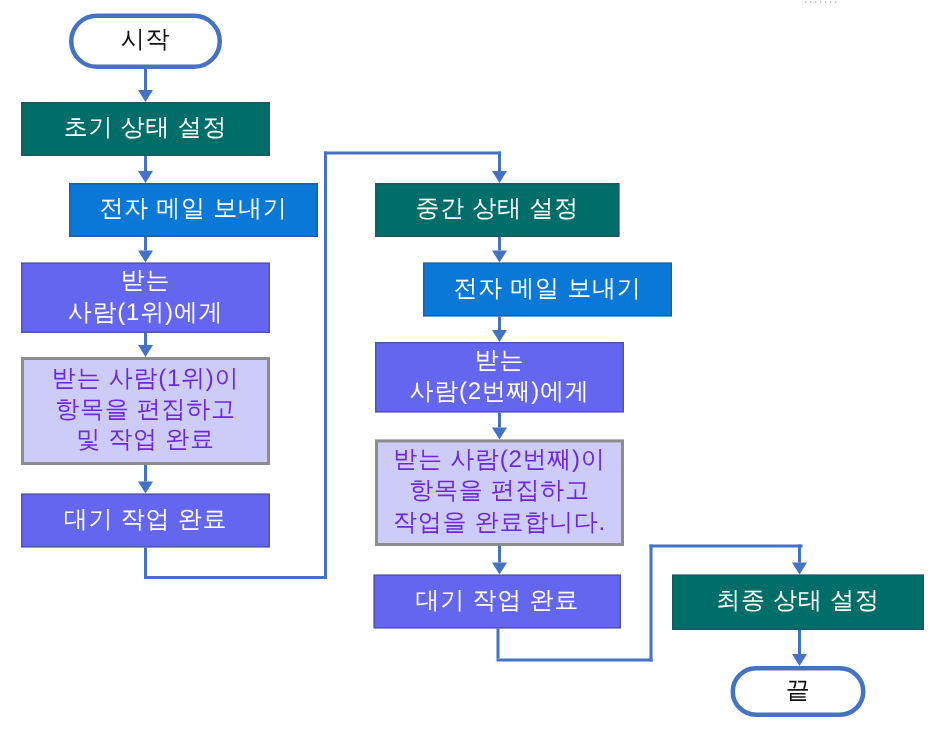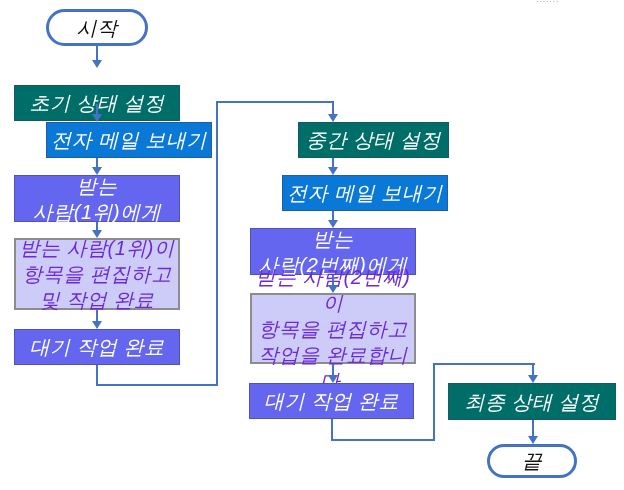--- a/index.html
+++ b/index.html
@@ -3,22 +3,22 @@
 <meta charset="utf-8">
 <style>
   html,body { margin:0; padding:0; background:#ffffff; }
   .canvas {
     position:relative; width:624px; height:490px; background:#ffffff;
     font-family:"Liberation Sans","DejaVu Sans",sans-serif; overflow:hidden;
   }
   .node {
     position:absolute; box-sizing:border-box;
     display:flex; align-items:center; justify-content:center;
-    text-align:center; font-size:20px; line-height:1.3;
-    white-space:pre-line; letter-spacing:0.5px;font-style:italic;
+    text-align:center; font-size:16px; line-height:1.3;
+    white-space:pre-line; letter-spacing:0.5px;
   }
   .terminator {
     background:#ffffff; border:3px solid var(--connector);
     border-radius:19px; color:#111111;
   }
   .process { color:#ffffff; border:1px solid rgba(60,60,100,0.45); }
   .fill-teal   { background:var(--teal); }
   .fill-blue   { background:var(--blue);margin-left:32px; }
   .fill-purple { background:var(--purple); }
   .manual {
@@ -32,26 +32,26 @@
     border-top:8px solid var(--connector);
   }
   .fragment {
     position:absolute; left:536px; top:0; height:4px; width:40px;
     overflow:hidden; font-size:7px; line-height:3px; color:#8f8f8f;
     letter-spacing:1px;
   }
 
   
   #n-start  { left:46px;  top:9px;   width:102px; height:37px; }
-  #n-init   { left:14px;  top:68px;  width:166px; height:36px;margin-top:17px; }
+  #n-init   { left:14px;  top:68px;  width:166px; height:36px; }
   #n-email1 { left:14px;  top:122px; width:166px; height:36px; }
   #n-to1    { left:14px;  top:175px; width:166px; height:47px; }
   #n-edit1  { left:14px;  top:238px; width:166px; height:72px; }
   #n-wait1  { left:14px;  top:329px; width:166px; height:36px; }
-  #n-mid    { left:250px; top:122px; width:151px; height:36px;margin-left:48px; }
+  #n-mid    { left:250px; top:122px; width:163px; height:36px; }
   #n-email2 { left:250px; top:175px; width:166px; height:36px; }
   #n-to2    { left:250px; top:228px; width:166px; height:47px; }
   #n-edit2  { left:250px; top:293px; width:166px; height:71px; }
   #n-wait2  { left:249px; top:383px; width:165px; height:36px; }
   #n-final  { left:448px; top:383px; width:168px; height:37px; }
   #n-end    { left:487px; top:444px; width:90px;  height:34px; }
 
   
   #l-a { left:96px; top:46px;  width:2px; height:14px; }   #a-a { left:92px; top:60px; }
   #l-b { left:96px; top:104px; width:2px; height:10px; }   #a-b { left:92px; top:114px; }

